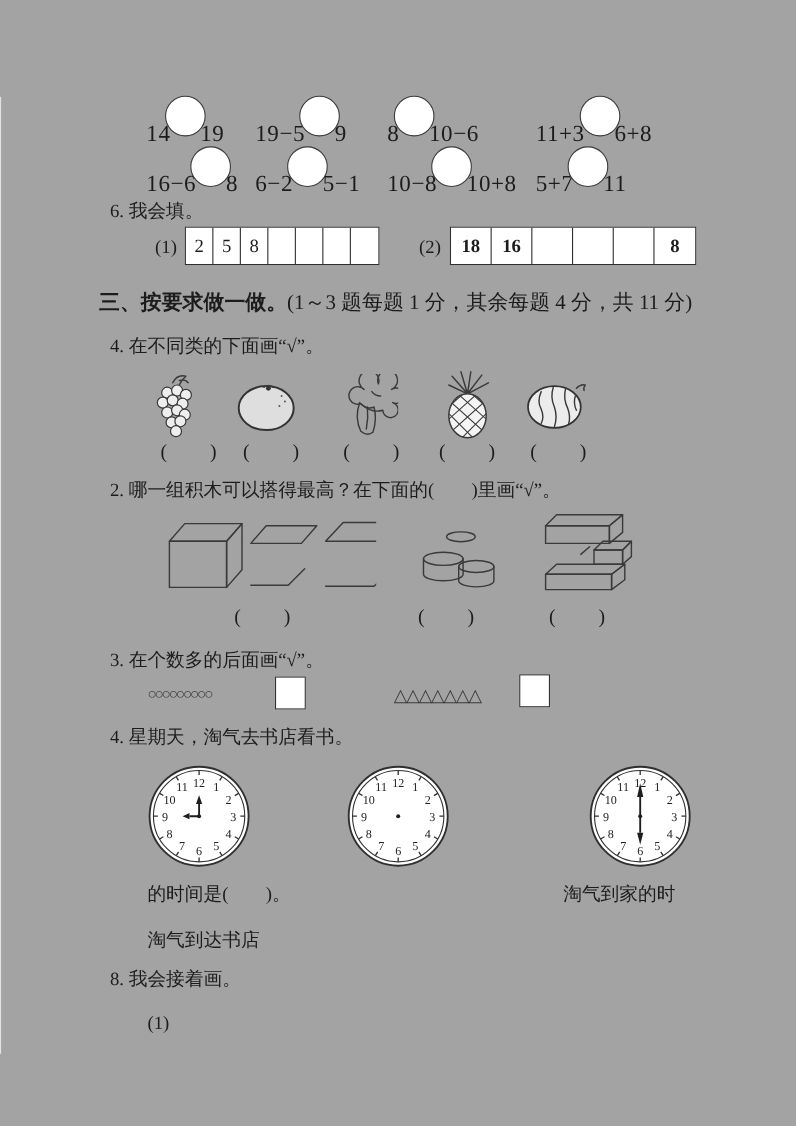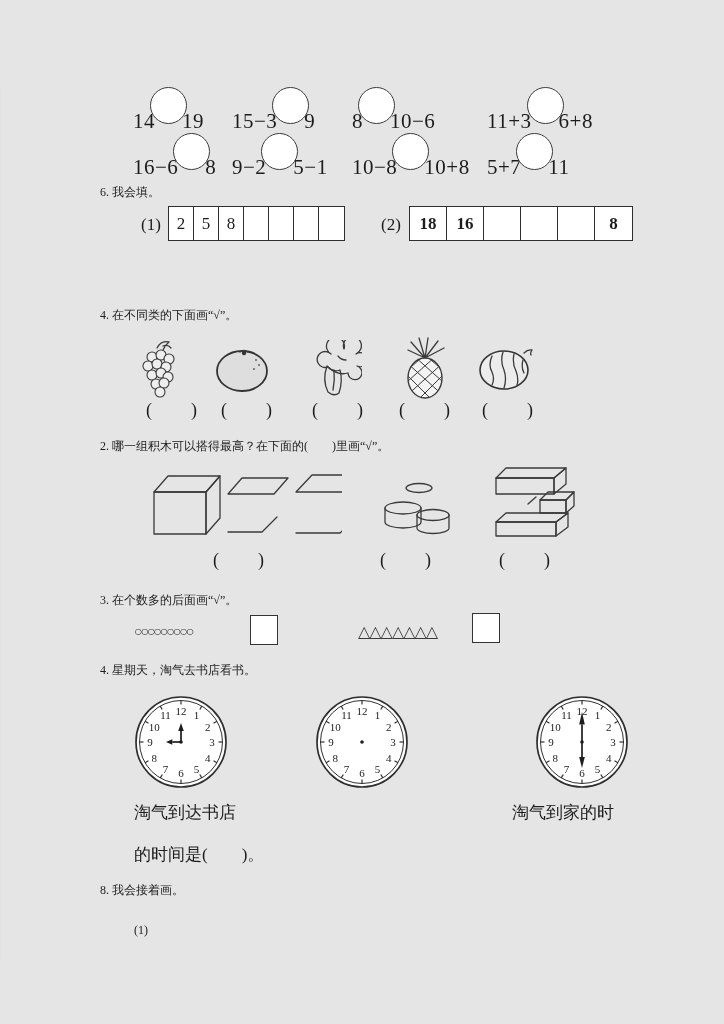--- a/index.html
+++ b/index.html
@@ -1,31 +1,31 @@
 <!DOCTYPE html>
 <html><head>
 <meta charset="utf-8">
 <style>
   * { margin:0; padding:0; box-sizing:border-box; }
   html,body { background:#ffffff; }
   .page {
-    position:relative; width:724px; height:1024px; background:#e5e5e5;
+    position:relative; width:724px; height:1024px; background:#a3a3a3;
     font-family:"Liberation Serif","DejaVu Serif",serif; color:#1c1c1c;
     overflow:hidden;
   }
   .abs { position:absolute; }
   
   .cmp-item { position:absolute; display:flex; align-items:flex-end; height:50px; }
   .cmp-item .num { font-size:21px; line-height:26px; letter-spacing:0.5px; }
   .cmp-circle {
     width:37px; height:37px; border:1.4px solid #3c3c3c; border-radius:50%;
     margin:0 -5px 10px -5px; background:#fff; flex:0 0 auto;
   }
   
-  .qlabel { font-size:12px; line-height:24px; }
+  .qlabel { font-size:17px; line-height:24px; }
   .section-head { font-size:19px; line-height:26px; }
   .section-head .bold { font-weight:bold; }
   
   .seq-label { font-size:17px; }
   .seq-table { position:absolute; display:flex; border:1.6px solid #2e2e2e; background:#fff; }
   .seq-cell {
     height:33px; border-right:1.4px solid #2e2e2e; display:flex;
     align-items:center; justify-content:center; font-size:17px;
   }
   .seq-cell:last-child { border-right:none; }
@@ -49,41 +49,41 @@
 <div class="page">
   <div class="scan-edge"></div>
 
   <div>
     <div class="cmp-item" style="left:133px; top:84px;">
       <span class="num">14</span>
       <span class="cmp-circle"></span>
       <span class="num">19</span>
     </div>
     <div class="cmp-item" style="left:232px; top:84px;">
-      <span class="num">15−3</span>
+      <span class="num">19−5</span>
       <span class="cmp-circle"></span>
       <span class="num">9</span>
     </div>
     <div class="cmp-item" style="left:352px; top:84px;">
       <span class="num">8</span>
       <span class="cmp-circle"></span>
       <span class="num">10−6</span>
     </div>
     <div class="cmp-item" style="left:487px; top:84px;">
       <span class="num">11+3</span>
       <span class="cmp-circle"></span>
       <span class="num">6+8</span>
     </div>
     <div class="cmp-item" style="left:133px; top:130px;">
       <span class="num">16−6</span>
       <span class="cmp-circle"></span>
       <span class="num">8</span>
     </div>
     <div class="cmp-item" style="left:232px; top:130px;">
-      <span class="num">9−2</span>
+      <span class="num">6−2</span>
       <span class="cmp-circle"></span>
       <span class="num">5−1</span>
     </div>
     <div class="cmp-item" style="left:352px; top:130px;">
       <span class="num">10−8</span>
       <span class="cmp-circle"></span>
       <span class="num">10+8</span>
     </div>
     <div class="cmp-item" style="left:487px; top:130px;">
       <span class="num">5+7</span>
@@ -106,20 +106,23 @@
   <div class="abs seq-label" style="left:381px; top:215px;">(2)</div>
   <div class="seq-table t2" style="left:409px; top:206px;font-weight:bold;">
     <span class="seq-cell">18</span>
     <span class="seq-cell">16</span>
     <span class="seq-cell"></span>
     <span class="seq-cell"></span>
     <span class="seq-cell"></span>
     <span class="seq-cell">8</span>
   </div>
 
+  <div class="abs section-head" style="left:90px; top:263px;">
+    <span class="bold">三、按要求做一做。</span><span>(1～3 题每题 1 分，其余每题 4 分，共 11 分)</span>
+  </div>
 
   <div class="abs qlabel" style="left:100px; top:303px;">4. 在不同类的下面画“√”。</div>
 
   <svg class="abs" style="left:135px; top:338px;" width="52" height="62" viewBox="0 0 52 62">
     <path class="lineart" d="M22,10 Q26,2 34,4 Q30,7 28,12 M28,8 q5,-2 8,2"></path>
     <g stroke="#3a3a3a" stroke-width="1.1" fill="#eeeeee">
       <circle cx="17" cy="19" r="5"></circle>
         <circle cx="26" cy="17" r="5"></circle>
         <circle cx="34" cy="21" r="5"></circle>
       <circle cx="13" cy="28" r="5"></circle>
@@ -322,22 +325,22 @@
       <text x="-15.5" y="-22.8" text-anchor="middle" font-size="11" fill="#222" font-family="&quot;Liberation Serif&quot;,&quot;DejaVu Serif&quot;,serif">11</text>
       <line x1="-18.8" y1="-32.5" x2="-20.8" y2="-35.9" stroke="#2f2f2f" stroke-width="1.2"></line>
       <line x1="0" y1="0" x2="0.0" y2="-17.4" stroke="#1d1d1d" stroke-width="1.7"></line>
       <polygon points="0.0,-30.0 2.8,-17.4 -2.8,-17.4" fill="#1d1d1d"></polygon>
       <line x1="0" y1="0" x2="0.0" y2="15.1" stroke="#1d1d1d" stroke-width="1.7"></line>
       <polygon points="0.0,26.0 -2.8,15.1 2.8,15.1" fill="#1d1d1d"></polygon>
       <circle cx="0" cy="0" r="1.8" fill="#1d1d1d"></circle>
     </svg>
 
   <div class="clock-caption" style="left:134px; top:792px; width:160px;">
+    <div>的时间是(　　)。</div>
     <div>淘气到达书店</div>
-    <div>的时间是(　　)。</div>
   </div>
   <div class="clock-caption" style="left:512px; top:792px; width:130px;">
     <div>淘气到家的时</div>
   </div>
 
   <div class="abs qlabel" style="left:100px; top:878px;">8. 我会接着画。</div>
   <div class="abs qlabel" style="left:134px; top:918px;">(1)</div>
 </div>
 
 </body></html>

